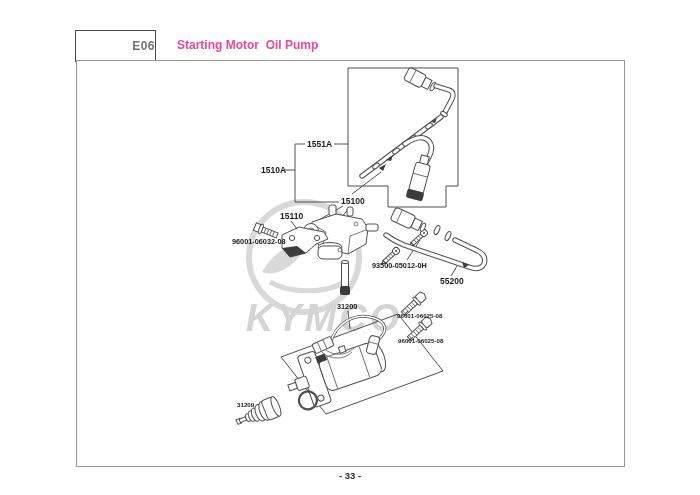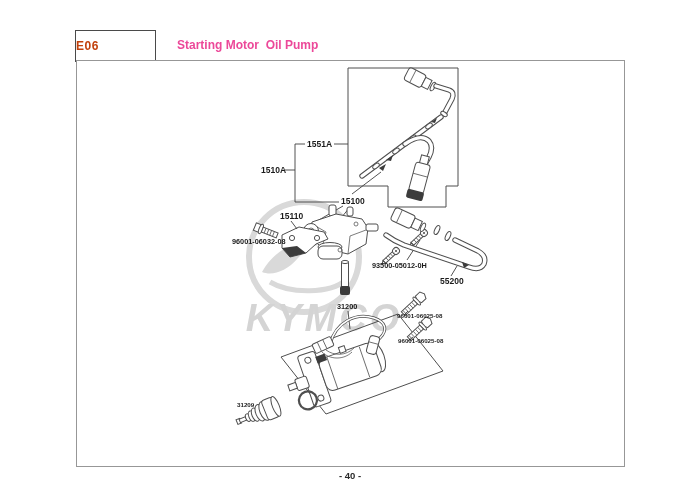--- a/index.html
+++ b/index.html
@@ -1,20 +1,20 @@
 <!DOCTYPE html>
 <html><head>
 <meta charset="utf-8">
 <style>
   html,body{margin:0;padding:0;background:#fff;}
   .page{position:relative;width:700px;height:495px;background:#fff;overflow:hidden;
         font-family:"Liberation Sans",sans-serif;}
   .e06-box{position:absolute;left:75px;top:30px;width:79px;height:30px;
-           border:1px solid #4a4a4a;display:flex;align-items:center;justify-content:flex-start;
-           font-weight:bold;font-size:12px;color:#c2410c;letter-spacing:.5px;}
+           border:1px solid #4a4a4a;display:flex;align-items:center;justify-content:flex-end;
+           font-weight:bold;font-size:12px;color:#737373;letter-spacing:.5px;}
   .page-title{position:absolute;left:177px;top:30px;height:31px;line-height:31px;
               font-weight:bold;font-size:12px;color:#ec4899;white-space:pre;}
   .frame{position:absolute;left:76px;top:60px;width:549px;height:407px;
          border:1px solid #979797;box-sizing:border-box;background:#fff;}
   .footer{position:absolute;left:0;top:470px;width:700px;text-align:center;
           font-weight:bold;font-size:9.5px;color:#2a2a2a;}
   svg.diagram{position:absolute;left:0;top:0;}
   .ln{fill:none;stroke:#4f4f4f;stroke-width:1;}
   .fw{fill:#fff;stroke:#4f4f4f;stroke-width:1;}
   .dk{fill:#3c3c3c;stroke:none;}
@@ -251,14 +251,14 @@
       <ellipse class="fw" cx="-11" cy="0" rx="3" ry="5.5"></ellipse>
       <ellipse class="fw" cx="-7" cy="0" rx="3.6" ry="7"></ellipse>
       <ellipse class="fw" cx="-2" cy="0" rx="4.4" ry="8.6"></ellipse>
       <ellipse class="fw" cx="3" cy="0" rx="5" ry="10"></ellipse>
       <rect class="fw" x="3" y="-10.5" width="12" height="21" rx="3"></rect>
       <ellipse class="fw" cx="15" cy="0" rx="3.4" ry="10.5"></ellipse>
     </g>
     <text class="lbl lbl-xs" x="237" y="407">31209</text>
   </svg>
 
-  <div class="footer">- 40 -</div>
+  <div class="footer">- 33 -</div>
 </div>
 
 </body></html>

